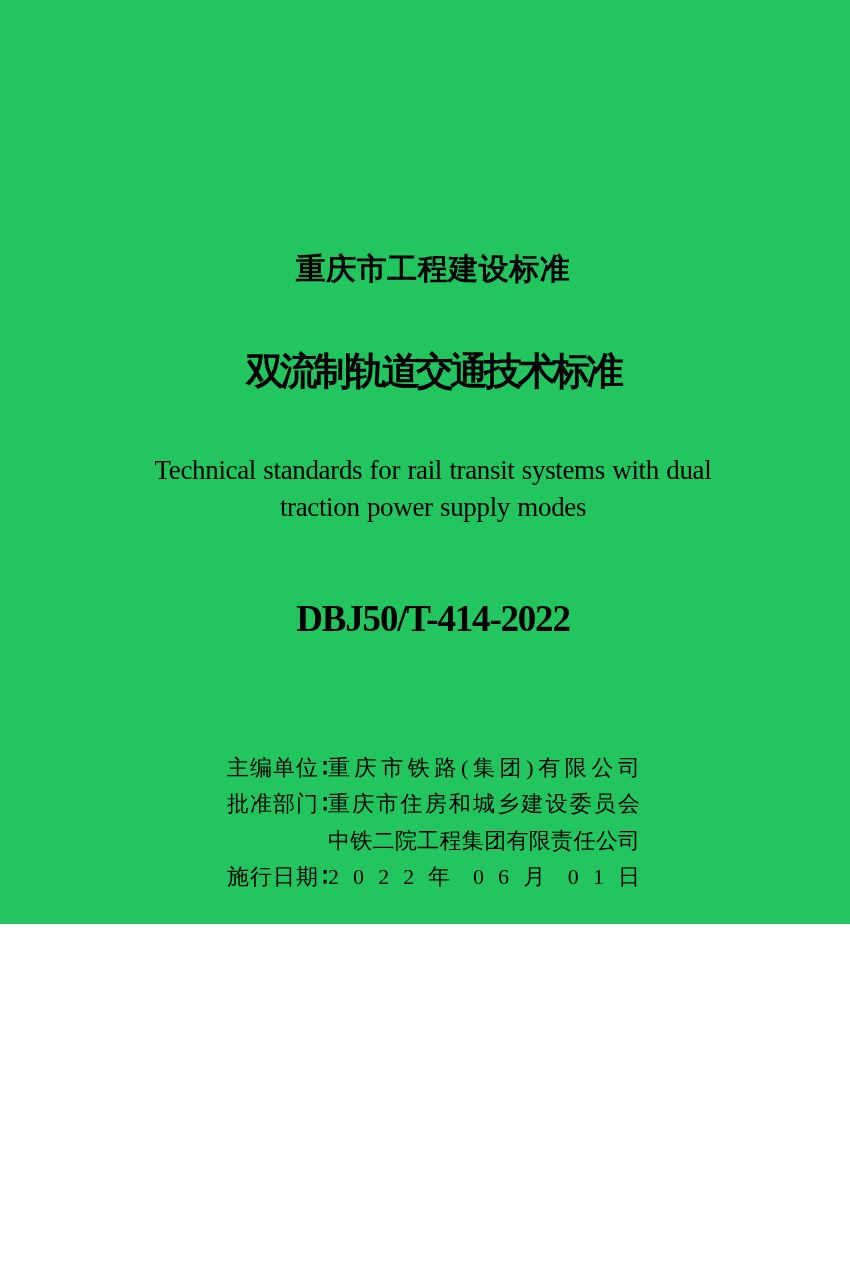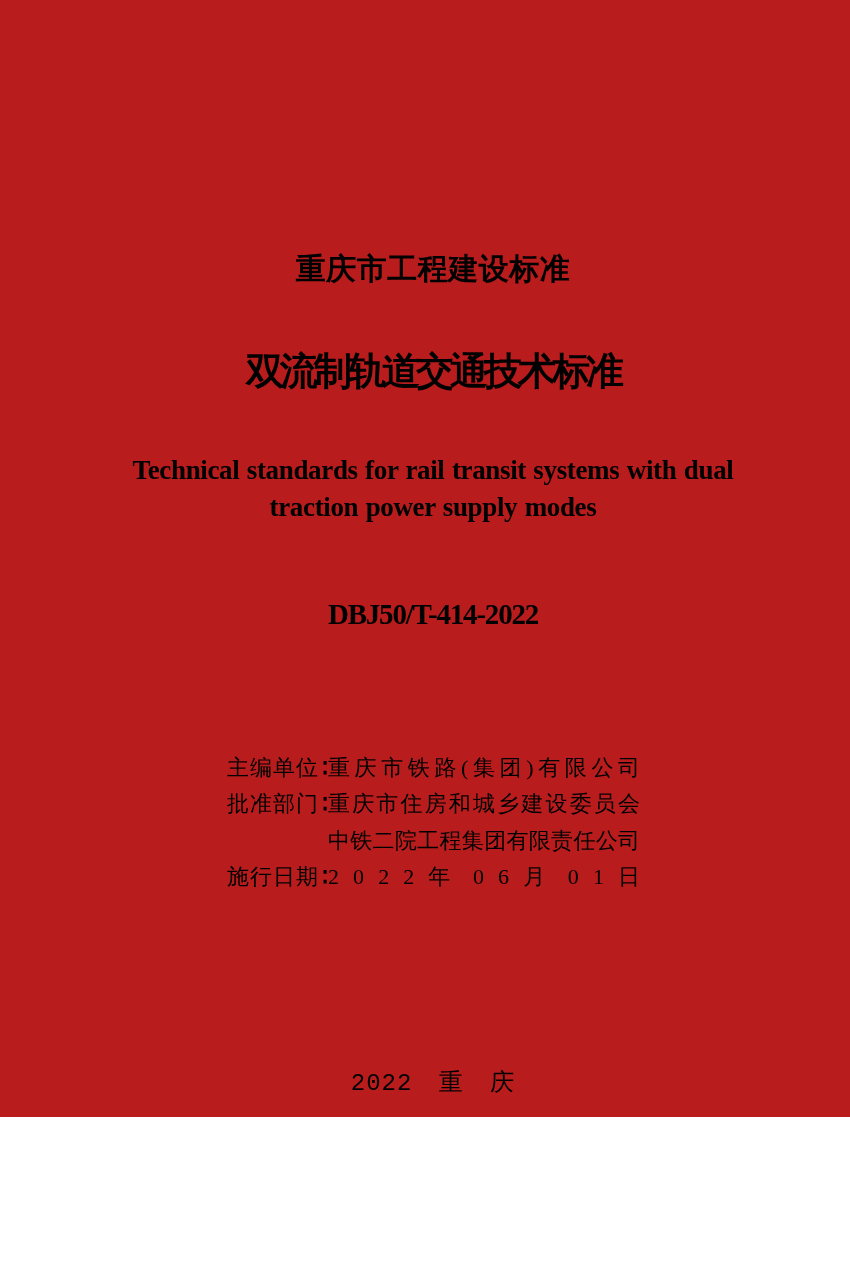--- a/index.html
+++ b/index.html
@@ -3,22 +3,22 @@
 <meta charset="utf-8">
 <style>
   html, body {
     margin: 0;
     padding: 0;
     background: #ffffff;
   }
   .page {
     position: relative;
     width: 850px;
-    height: 1117px;
-    background: #b91c1c;
+    height: 924px;
+    background: #22c55e;
     overflow: hidden;
     color: #000000;
   }
   
   .centered {
     position: absolute;
     left: 16px;
     right: 0;
     text-align: center;
     white-space: nowrap;
@@ -36,31 +36,31 @@
     font-family: "Liberation Sans", "DejaVu Sans", sans-serif;
     font-weight: bold;
     font-size: 38px;
     line-height: 1.1;
     letter-spacing: -4px;
     margin: 0;
   }
   .en-title {
     top: 452px;
     font-family: "Liberation Serif", "DejaVu Serif", serif;
-    font-weight: bold;
+    font-weight: normal;
     font-size: 27px;
     line-height: 37px;
     letter-spacing: -0.35px;
     word-spacing: 1px;
   }
   .std-number {
     top: 599px;
     font-family: "Liberation Serif", "DejaVu Serif", serif;
     font-weight: bold;
-    font-size: 29px;
+    font-size: 37px;
     line-height: 1.1;
     letter-spacing: -1.2px;
   }
   .info-block {
     position: absolute;
     top: 750px;
     left: 227px;
     width: 413px;
     font-family: "Liberation Serif", "DejaVu Serif", serif;
     font-size: 22px;

